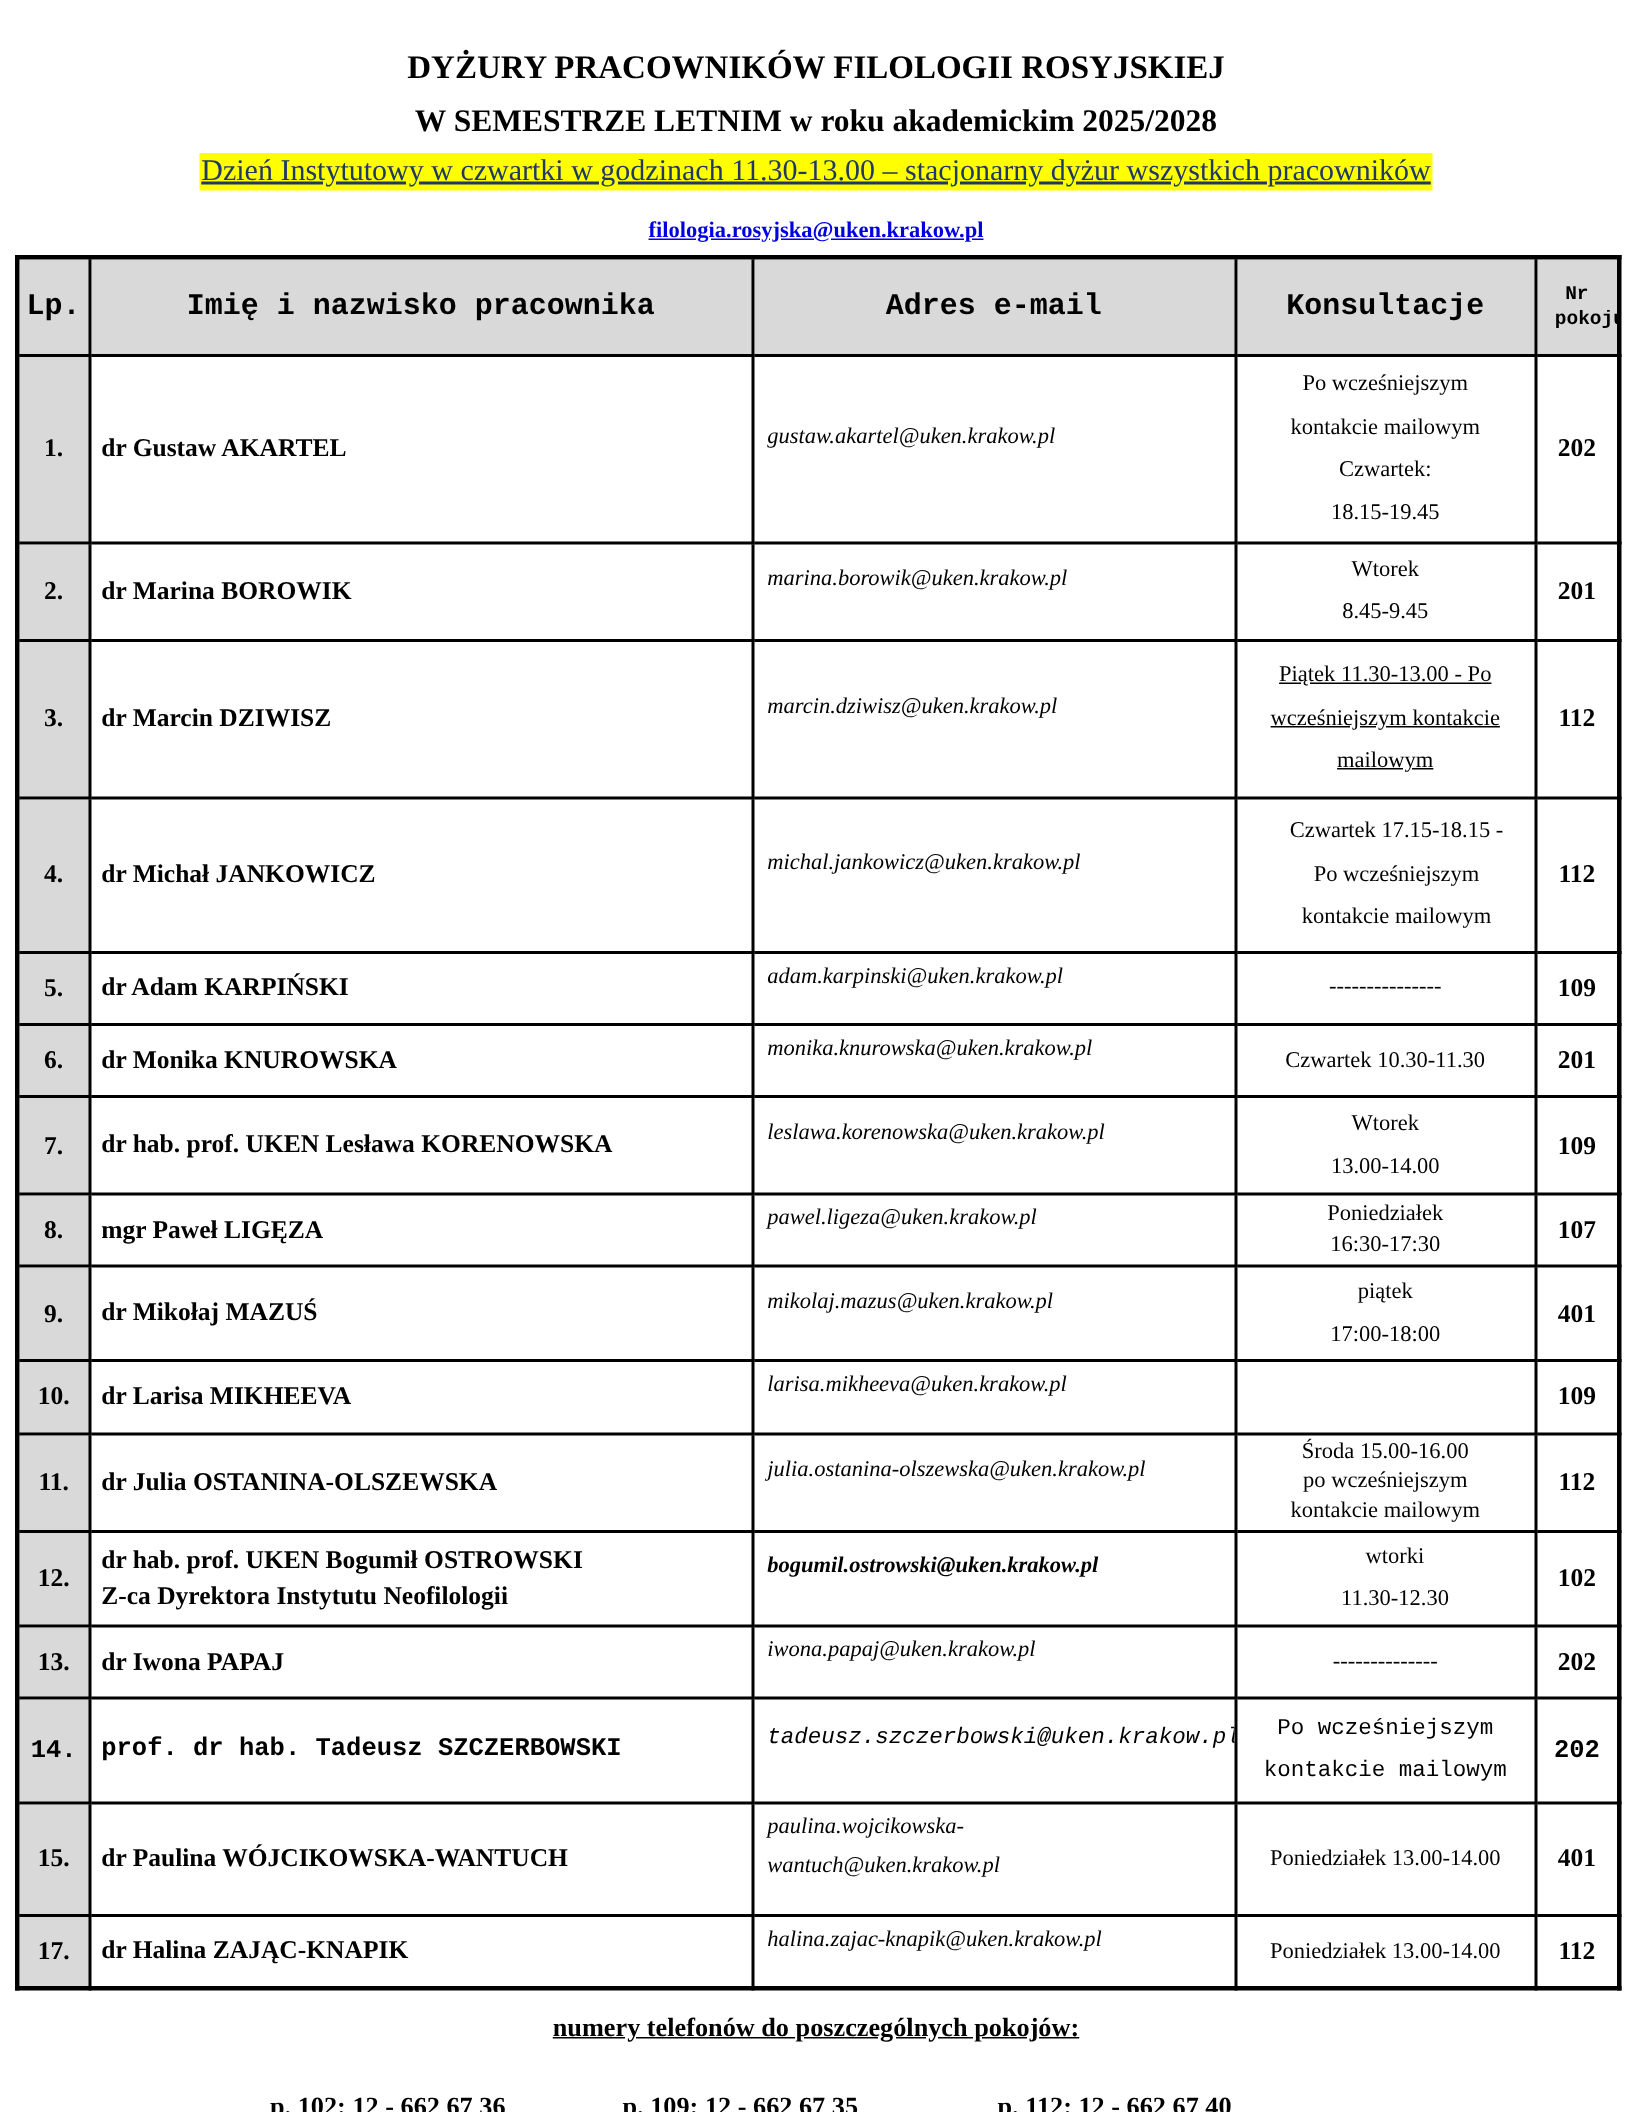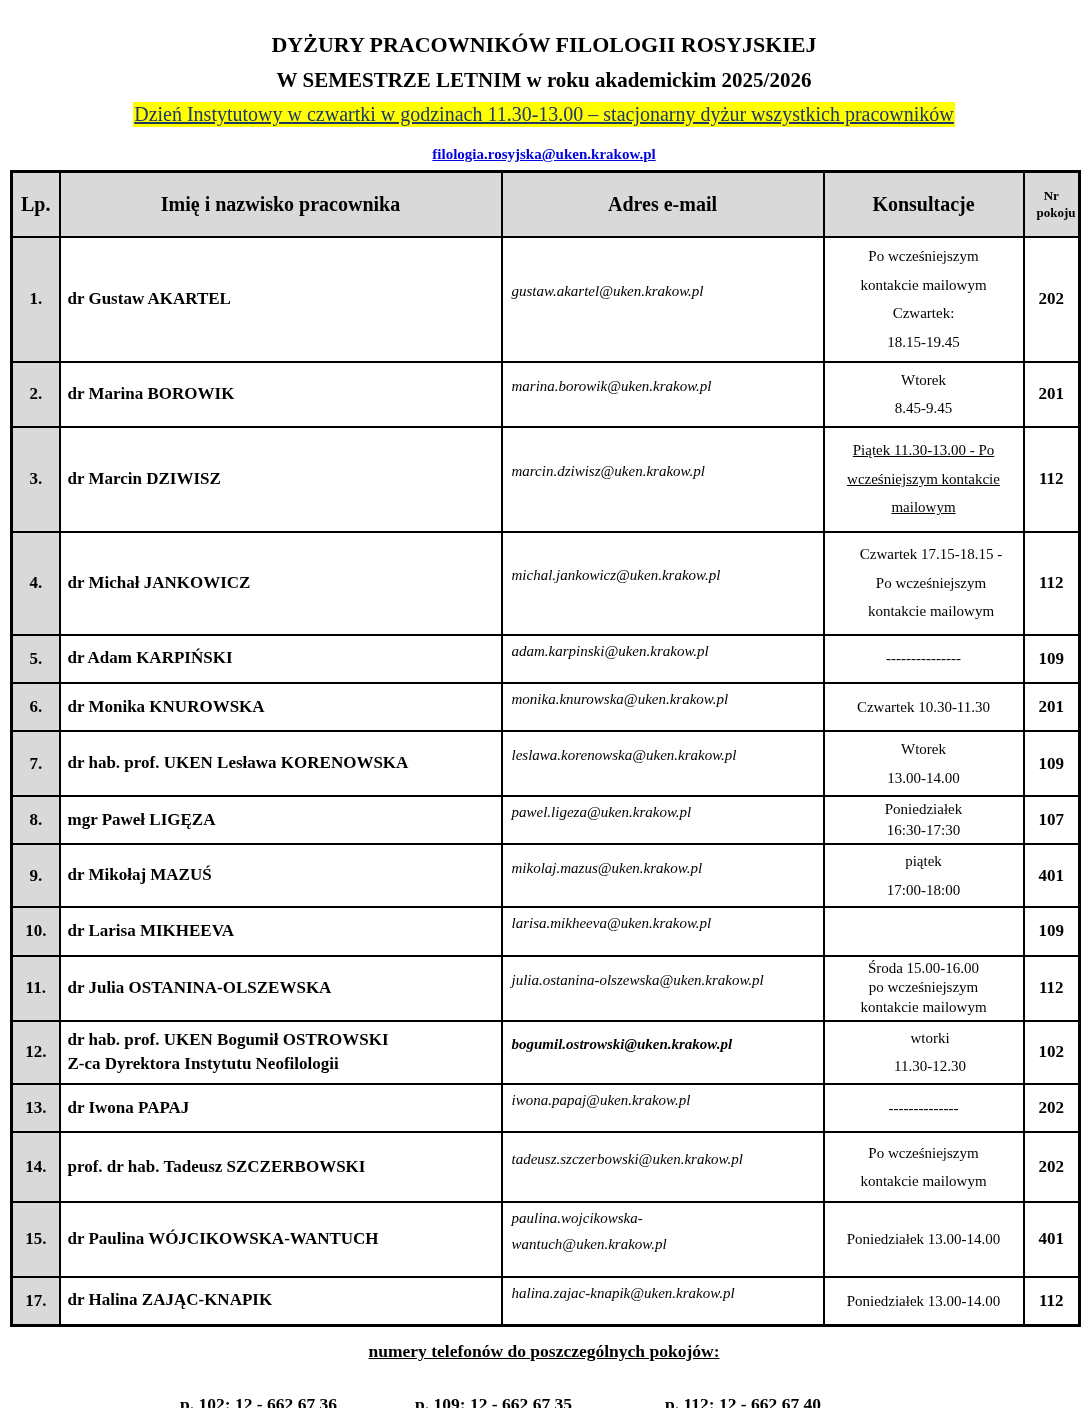--- a/index.html
+++ b/index.html
@@ -29,21 +29,21 @@
   .link-wrap{text-align:center;margin-top:18px;}
   a.dept-mail{
     color:var(--link_blue);font-weight:bold;font-size:15px;text-decoration:underline;
     cursor:pointer;
   }
   table.staff{
     border-collapse:collapse;table-layout:fixed;width:1068px;margin:7px 10px 0;
     border:3px solid #000;
   }
   th,td{border:2px solid #000;overflow:hidden;}
-  thead tr{height:65px;}
+  thead tr{height:65px;font-family:Liberation Mono, monospace;}
   th{
     background:var(--table_gray);font-weight:bold;font-size:20px;padding:2px 0;
     text-align:center;vertical-align:middle;
   }
   th.nr{font-size:13px;line-height:1.35;padding:12px;}
   td{vertical-align:middle;}
   td.lp{
     background:var(--table_gray);text-align:center;font-weight:bold;font-size:17px;
   }
   td.name{font-weight:bold;font-size:17px;padding:2px 4px 2px 7px;line-height:1.45;}
@@ -58,21 +58,21 @@
   .phones{
     display:grid;grid-template-columns:235px 250px auto;
     margin:32px 0 0 180px;row-gap:25px;
     font-weight:bold;font-size:17.5px;justify-content:start;
   }
 </style>
 </head>
 <body>
 
 <div class="title">DYŻURY PRACOWNIKÓW FILOLOGII ROSYJSKIEJ</div>
-<div class="subtitle">W SEMESTRZE LETNIM w roku akademickim 2025/2026</div>
+<div class="subtitle">W SEMESTRZE LETNIM w roku akademickim 2025/2028</div>
 
 <div class="banner-wrap">
   <span class="banner">Dzień Instytutowy w czwartki w godzinach 11.30-13.00 – stacjonarny dyżur wszystkich pracowników</span>
 </div>
 
 <div class="link-wrap">
   <a class="dept-mail">filologia.rosyjska@uken.krakow.pl</a>
 </div>
 
 <table class="staff">
@@ -180,21 +180,21 @@
         <td class="consult" style="line-height: 1.9; padding-left: 16px;">wtorki<br>11.30-12.30</td>
         <td class="room">102</td>
       </tr>
       <tr style="height: 27px;">
         <td class="lp">13.</td>
         <td class="name">dr Iwona PAPAJ</td>
         <td class="email">iwona.papaj@uken.krakow.pl</td>
         <td class="consult" style="line-height: 1.9;">--------------</td>
         <td class="room">202</td>
       </tr>
-      <tr style="height: 70px;">
+      <tr style="height: 70px; font-family: Liberation Mono, monospace;">
         <td class="lp">14.</td>
         <td class="name">prof. dr hab. Tadeusz SZCZERBOWSKI</td>
         <td class="email">tadeusz.szczerbowski@uken.krakow.pl</td>
         <td class="consult" style="line-height: 1.9;">Po wcześniejszym<br>kontakcie mailowym</td>
         <td class="room">202</td>
       </tr>
       <tr style="height: 55px;">
         <td class="lp">15.</td>
         <td class="name">dr Paulina WÓJCIKOWSKA-WANTUCH</td>
         <td class="email">paulina.wojcikowska-<br>wantuch@uken.krakow.pl</td>

